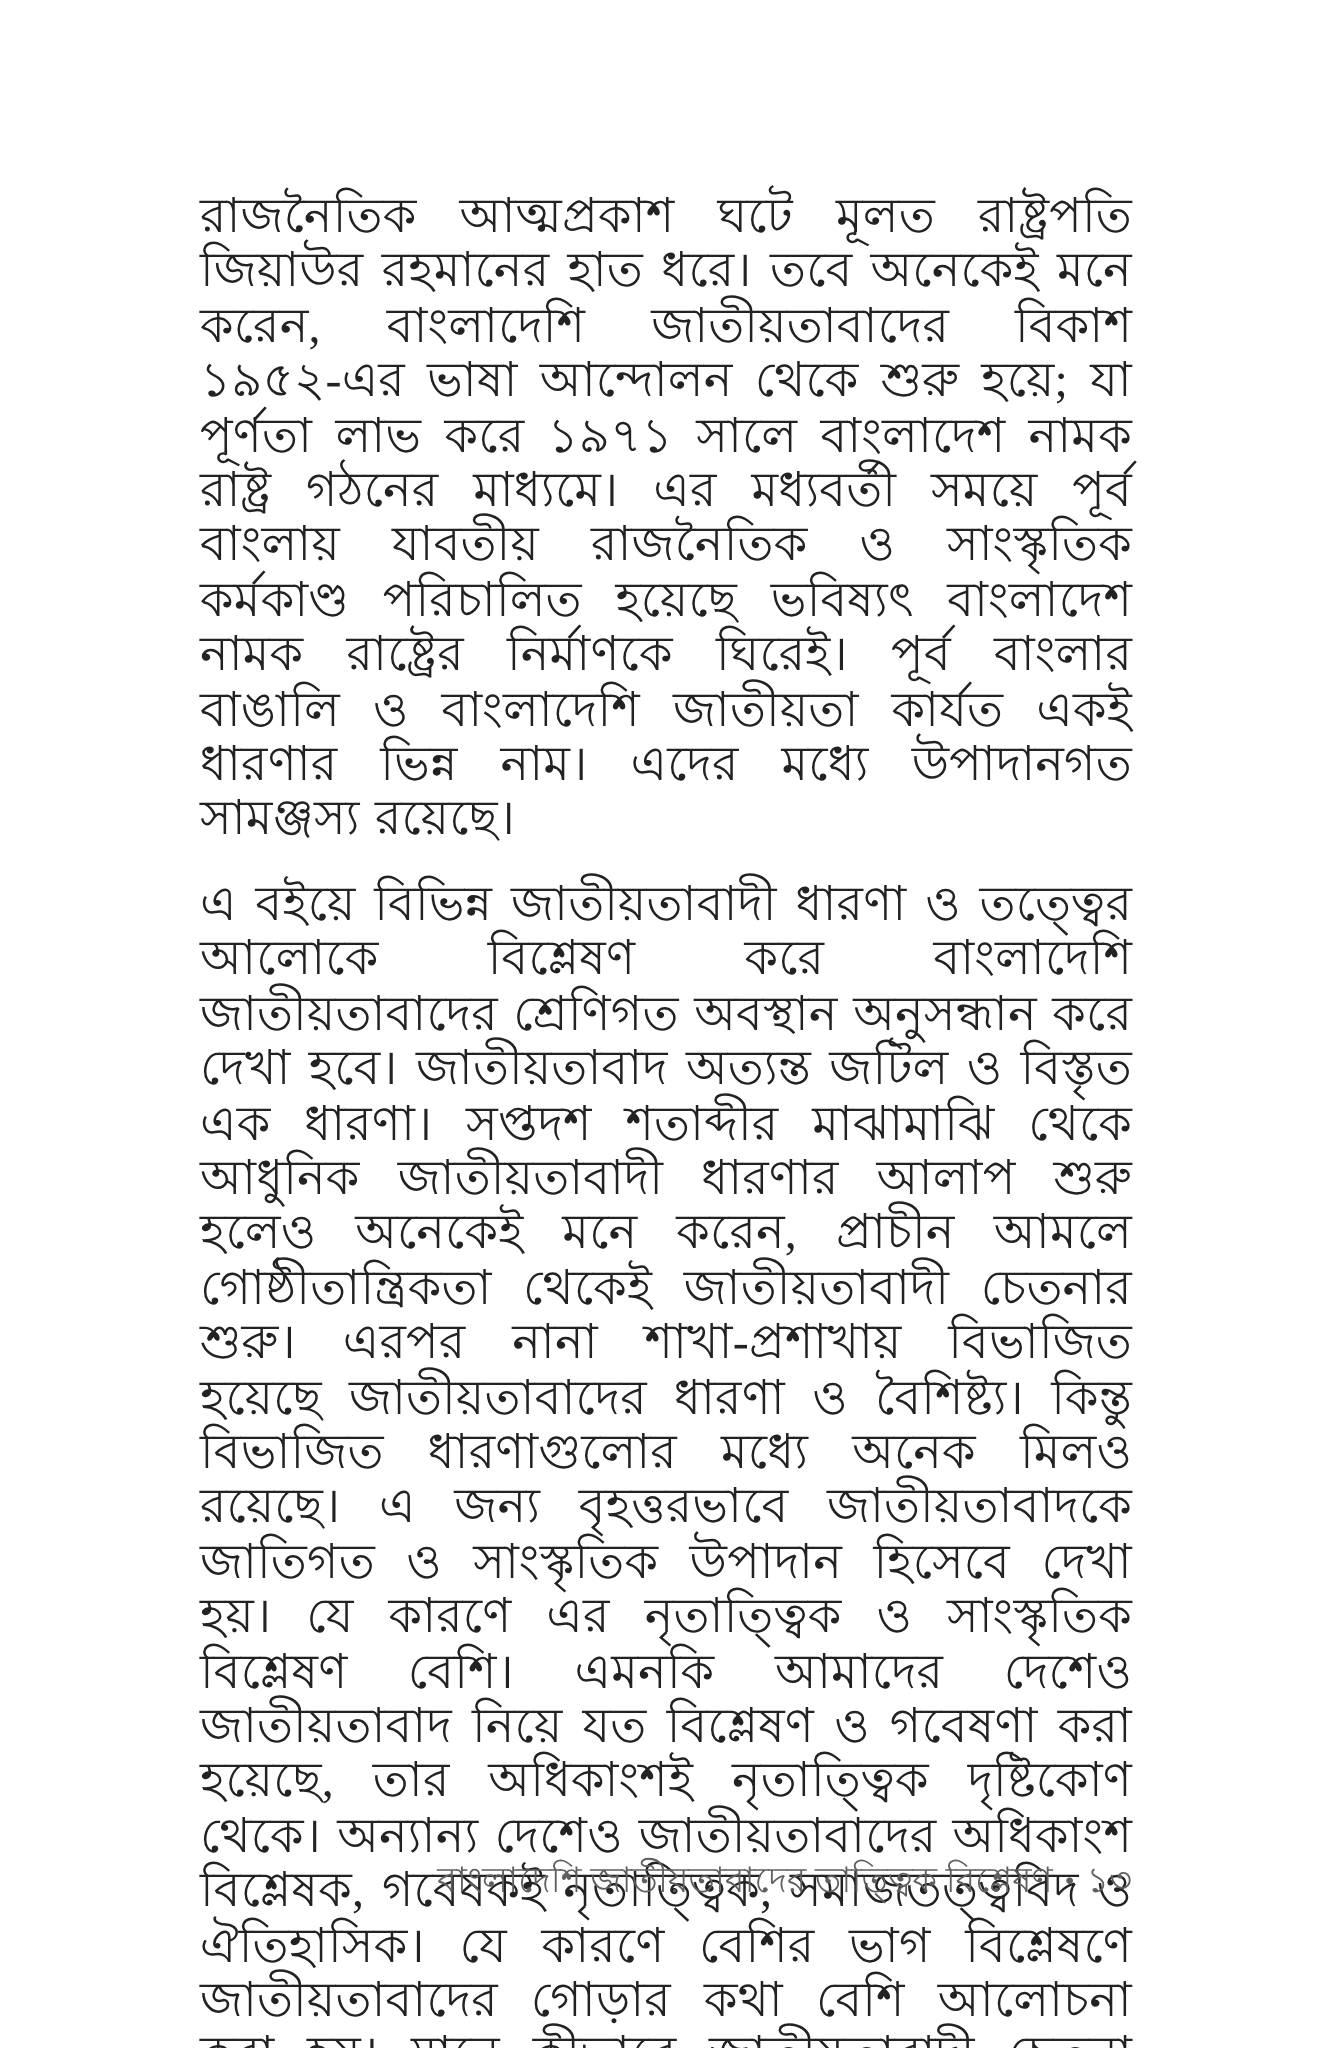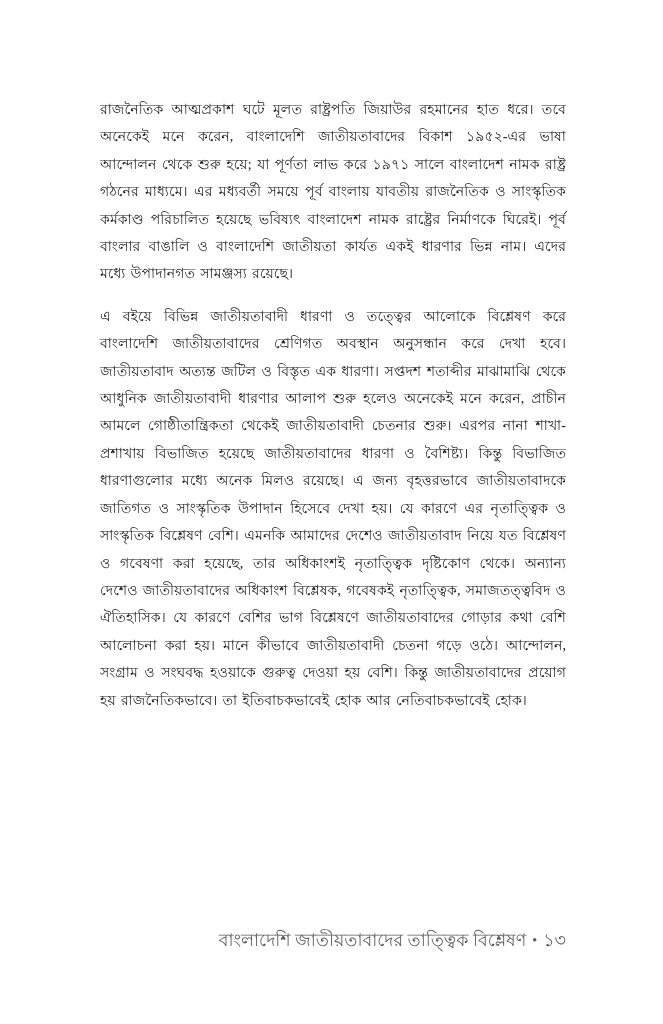--- a/index.html
+++ b/index.html
@@ -18,21 +18,21 @@
     box-sizing: border-box;
   }
   .text-block {
     position: absolute;
     left: 100px;
     top: 96px;
     width: 466px;
   }
   .text-block p {
     margin: 0 0 15px 0;
-    font-size: 14px;
+    font-size: 24px;
     line-height: 27.4px;
     text-align: justify;
     text-justify: inter-word;
     letter-spacing: 0.1px;
     word-spacing: 1.5px;
   }
   .text-block p:last-child {
     margin-bottom: 0;
   }
   .page-footer {

